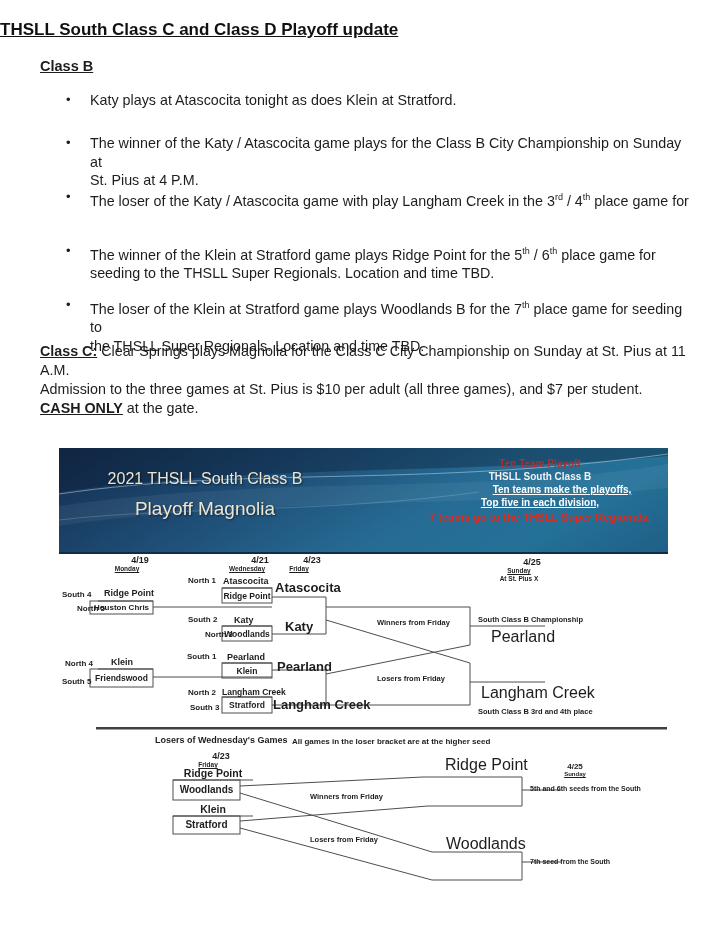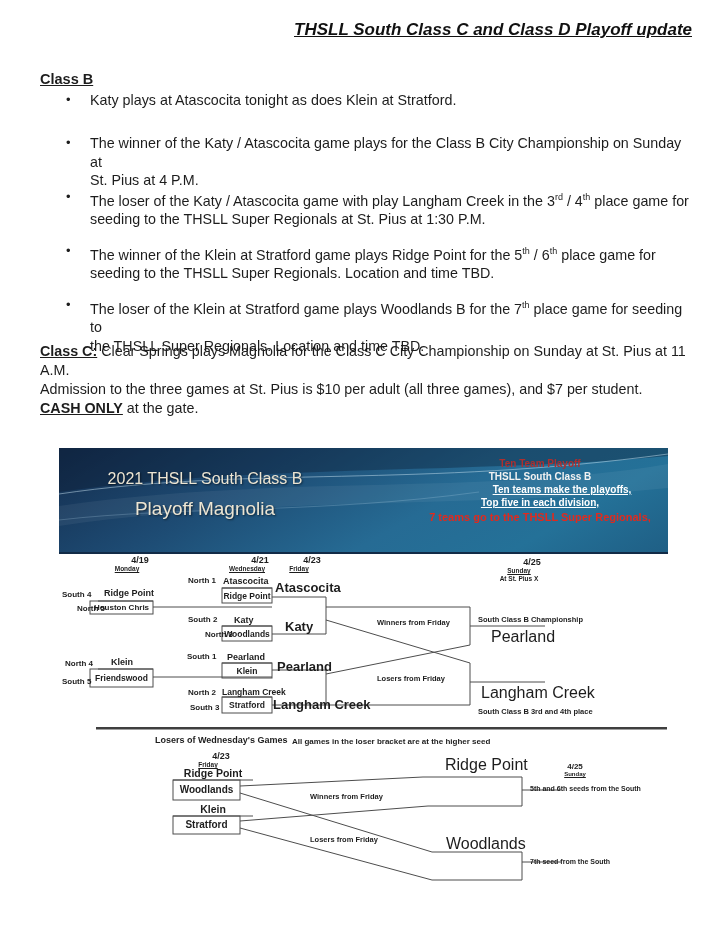--- a/index.html
+++ b/index.html
@@ -1,19 +1,19 @@
 <!DOCTYPE html>
 <html><head>
 <meta charset="utf-8">
 <style>
   html,body{margin:0;padding:0;}
   body{width:726px;height:928px;background:#ffffff;position:relative;
        font-family:"Liberation Sans", sans-serif;color:#1d1d1d;}
-  .doc-title{position:absolute;top:20px;left:0;width:692px;text-align:right;
-             font-size:17px;font-weight:700;text-decoration:underline;color:#111;font-style:italic;}
+  .doc-title{position:absolute;top:20px;left:0;width:692px;text-align:left;
+             font-size:17px;font-weight:700;text-decoration:underline;color:#111;}
   .heading{position:absolute;left:40px;font-size:14.5px;font-weight:700;text-decoration:underline;}
   .bullet{position:absolute;left:66px;display:flex;}
   .bullet .dot{width:24px;font-size:13px;line-height:18.5px;}
   .bullet .btxt{width:606px;font-size:14.3px;line-height:18.5px;}
   .para{position:absolute;left:40px;width:660px;font-size:14.3px;line-height:19px;}
   sup{font-size:9px;}
   
   .figure{position:absolute;left:59px;top:448px;width:609px;height:462px;background:#fff;}
   .banner{position:absolute;left:0;top:0;width:609px;height:104px;overflow:hidden;
           background:linear-gradient(150deg,#142d4e 0%,#1d4a72 30%,#266b94 60%,#247198 80%,#1f5f85 100%);
@@ -31,33 +31,33 @@
   .tag{font-size:7.5px;font-weight:700;}
   .datehead{font-size:9px;font-weight:700;margin-left:13px;}
   .dateday{font-size:6.5px;font-weight:700;text-decoration:underline;}
   .smallhead{font-size:9px;font-weight:700;}
   svg{position:absolute;left:0;top:0;}
 </style>
 </head>
 <body>
 
 <div class="doc-title">THSLL South Class C and Class D Playoff update</div>
-<div class="heading" style="top:71px;">Class B</div>
+<div class="heading" style="top:58px;">Class B</div>
 
 <div class="bullet" style="top:91px;">
   <span class="dot">•</span>
   <div class="btxt"><span>Katy plays at Atascocita tonight as does Klein at Stratford.</span></div>
 </div>
 <div class="bullet" style="top:134px;">
   <span class="dot">•</span>
   <div class="btxt"><span>The winner of the Katy / Atascocita game plays for the Class B City Championship on Sunday at</span><br><span>St. Pius at 4 P.M.</span></div>
 </div>
 <div class="bullet" style="top:188px;">
   <span class="dot">•</span>
-  <div class="btxt"><span>The loser of the Katy / Atascocita game with play Langham Creek in the 3</span><sup>rd</sup><span> / 4</span><sup>th</sup><span> place game for</span><br><span>seeding to the THSLL Super Regionals at St. Pius at 1:30 P.M.</span></div>
+  <div class="btxt"><span>The loser of the Katy / Atascocita game with play Langham Creek in the 3</span><sup>rd</sup><span> / 4</span><sup>th</sup><span> place game for</span><br></div>
 </div>
 <div class="bullet" style="top:242px;">
   <span class="dot">•</span>
   <div class="btxt"><span>The winner of the Klein at Stratford game plays Ridge Point for the 5</span><sup>th</sup><span> / 6</span><sup>th</sup><span> place game for</span><br><span>seeding to the THSLL Super Regionals. Location and time TBD.</span></div>
 </div>
 <div class="bullet" style="top:296px;">
   <span class="dot">•</span>
   <div class="btxt"><span>The loser of the Klein at Stratford game plays Woodlands B for the 7</span><sup>th</sup><span> place game for seeding to</span><br><span>the THSLL Super Regionals. Location and time TBD.</span></div>
 </div>
 

